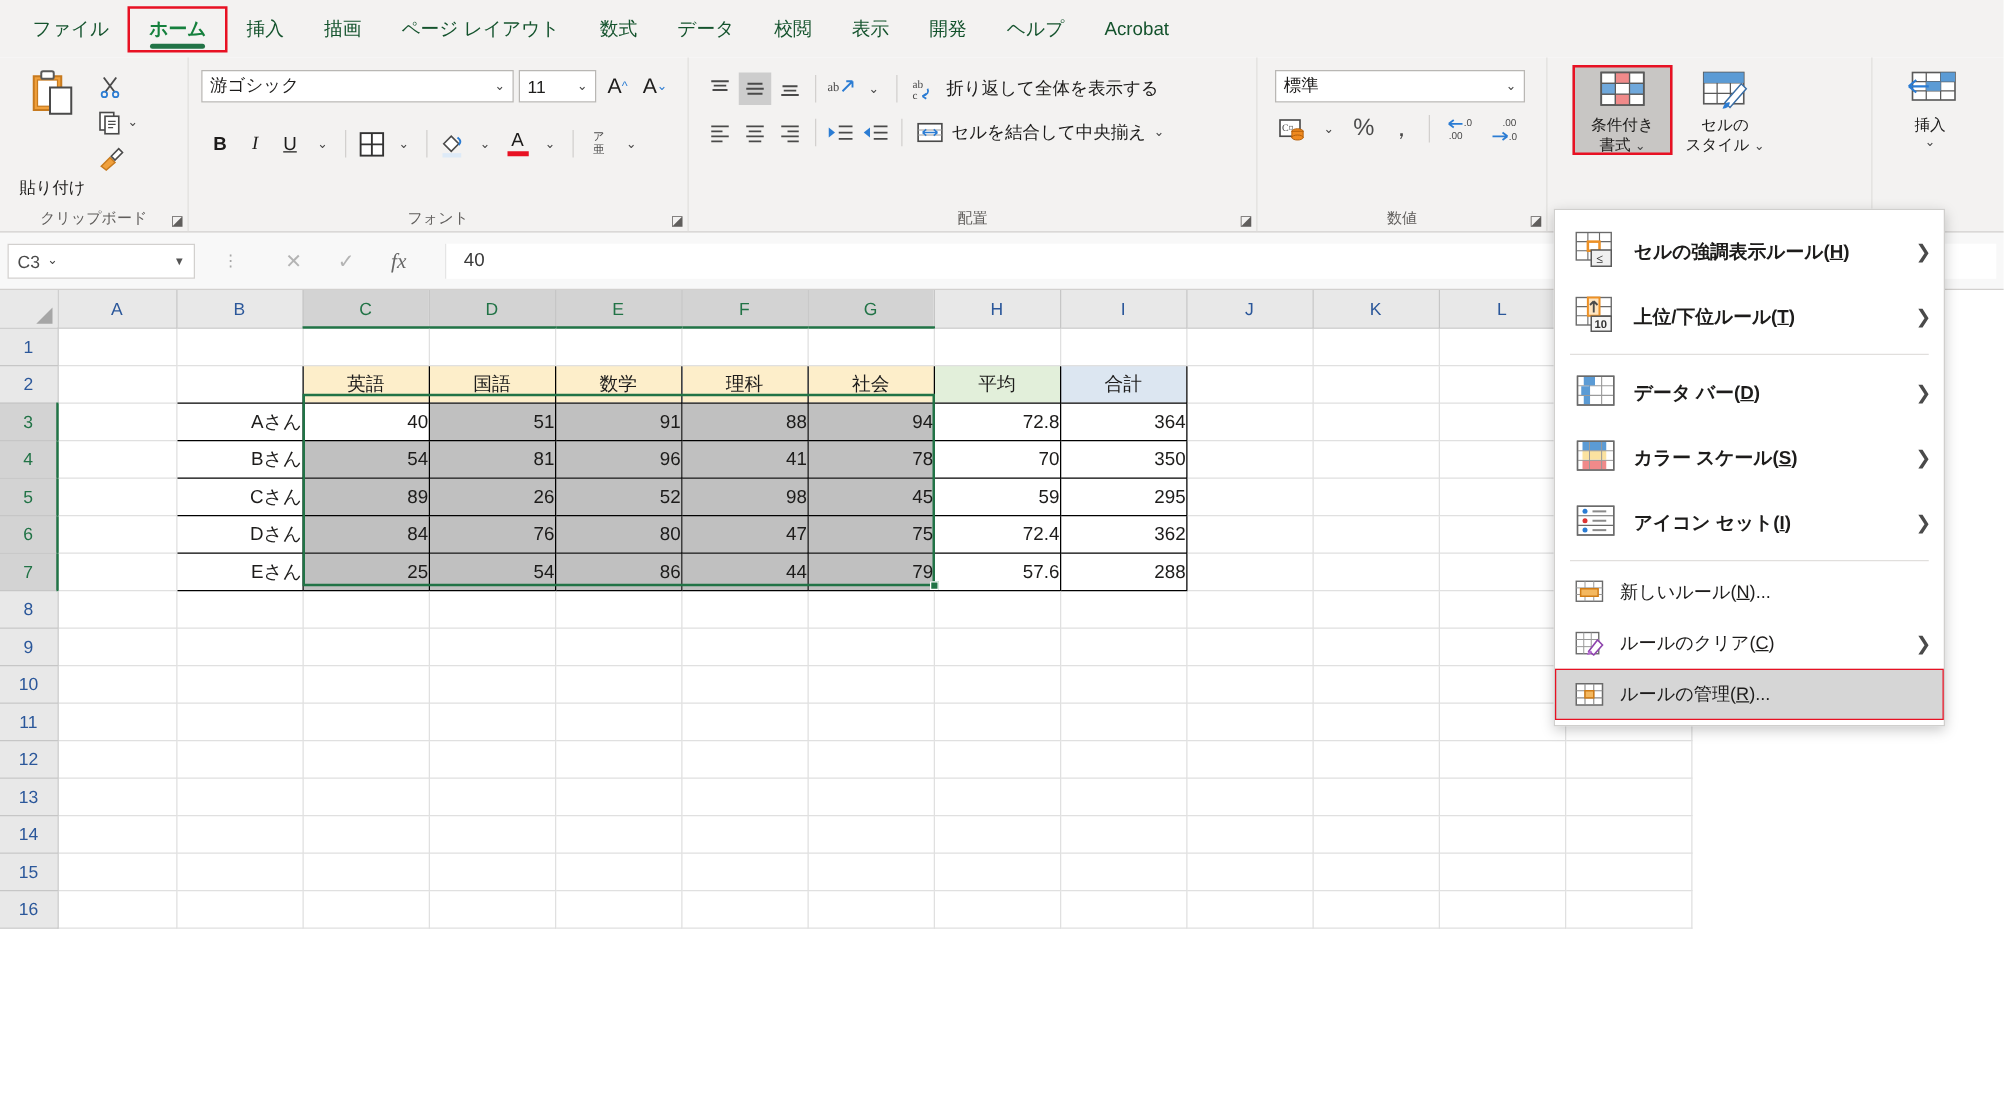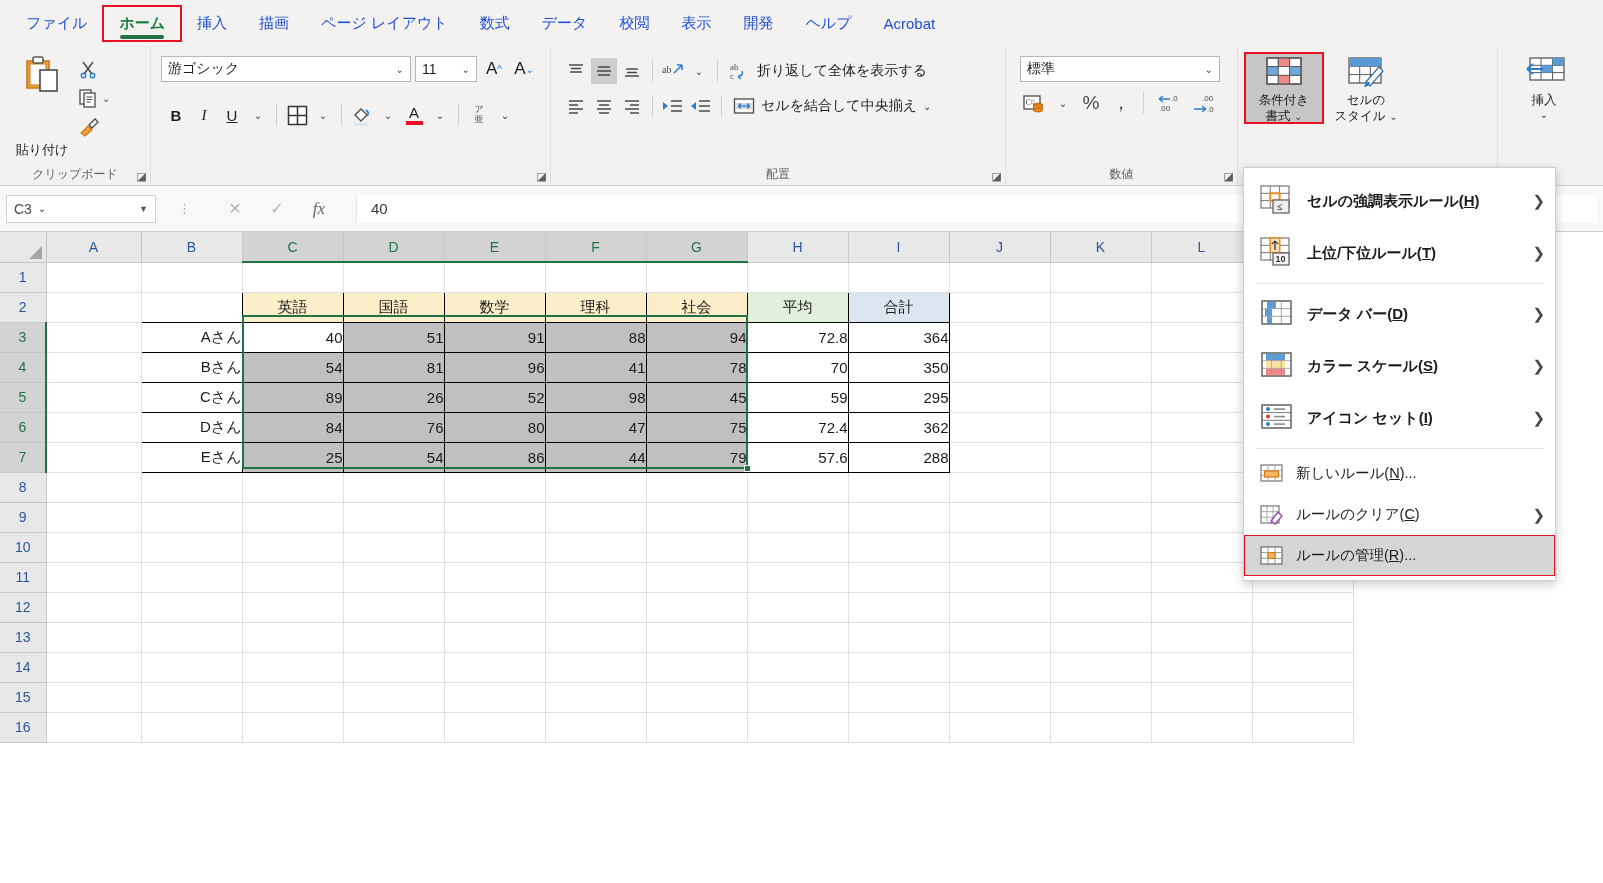--- a/index.html
+++ b/index.html
@@ -10,21 +10,21 @@
     background:#ffffff; overflow:hidden; position:relative;
     -webkit-font-smoothing:antialiased;
   }
 
   
   .tabbar{
     height:46px; background:#f3f2f1; display:flex; align-items:center;
     padding-left:10px; gap:0px; position:relative;
   }
   .tab{
-    font-size:15px; color:#1d4ed8; padding:8px 16px; position:relative;
+    font-size:15px; color:#14532d; padding:8px 16px; position:relative;
     white-space:nowrap; cursor:default;
   }
   .tab.active{ color:#15803d; font-weight:bold; }
   .tab.active .underline{
     position:absolute; left:50%; transform:translateX(-50%);
     bottom:2px; width:44px; height:4px; background:#217346; border-radius:2px;
   }
   .tab.redbox{
     outline:2px solid #e81123; outline-offset:-1px;
   }
@@ -78,21 +78,21 @@
   
   .numgrp{ width:232px; }
   .nline1{ padding:6px 0 0 8px; }
   .nline2{ display:flex; align-items:center; gap:4px; padding:8px 0 0 10px; }
 
   
   .stylegrp{ width:260px; }
   .sbtn{ display:flex; flex-direction:column; align-items:center; width:80px;
          font-size:12.5px; color:#1d1c1b; padding-top:4px; line-height:1.25;}
   .sbtn .lbl{ text-align:center; margin-top:3px;}
-  .sbtn.sel{ background:#c8c6c4; outline:2px solid #e81123; outline-offset:-2px; }
+  .sbtn.sel{ background:#c8c6c4; outline:2px solid #e81123; outline-offset:-2px;margin-left:14px; }
 
   
   .cellsgrp{ width:95px; }
 
   
   .fbar{ height:46px; background:#f8f8f8; display:flex; align-items:center;
          padding:0 6px; border-bottom:1px solid #d2d0ce; gap:16px;}
   .namebox{
     width:150px; height:28px; border:1px solid #d2d0ce; background:#fff;
     display:flex; align-items:center; justify-content:space-between;
@@ -311,20 +311,21 @@
       <div class="ibtn">
         <div style="display:flex;flex-direction:column;align-items:center;font-size:9px;line-height:1.1;color:#4a4a4a">
           <span>ア</span>
             <span>亜</span>
         </div>
       </div>
       <div class="ibtn sq">
           <span class="chev">⌄</span>
         </div>
     </div>
+    <div class="grp-label">フォント</div>
     <div class="grp-launcher">◪</div>
   </div>
 
   <div class="group aligngrp">
     <div class="aline">
       <div class="ibtn">
         <svg width="20" height="18" viewBox="0 0 20 18">
             <path d="M3 3h14 M5 6.5h10 M4 10h12" stroke="#4a4a4a" stroke-width="1.5"></path>
           </svg>
       </div>

